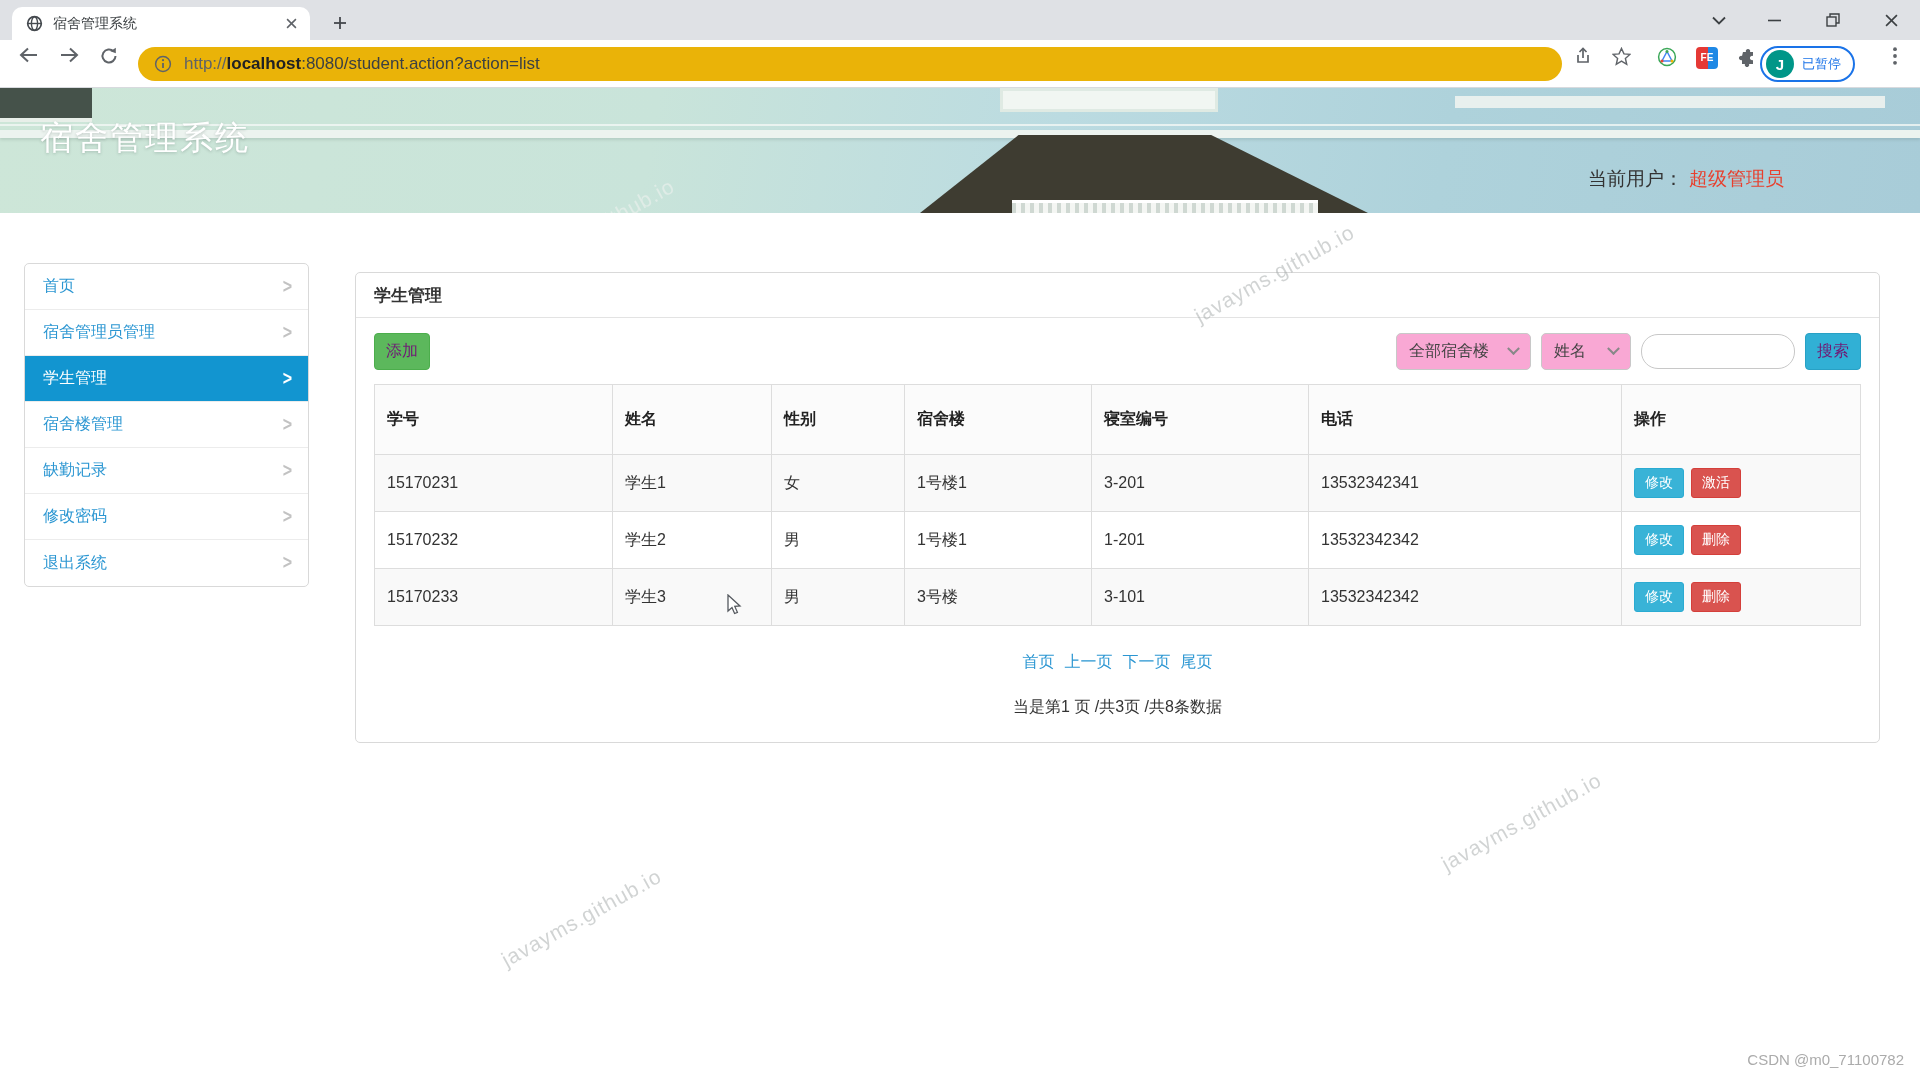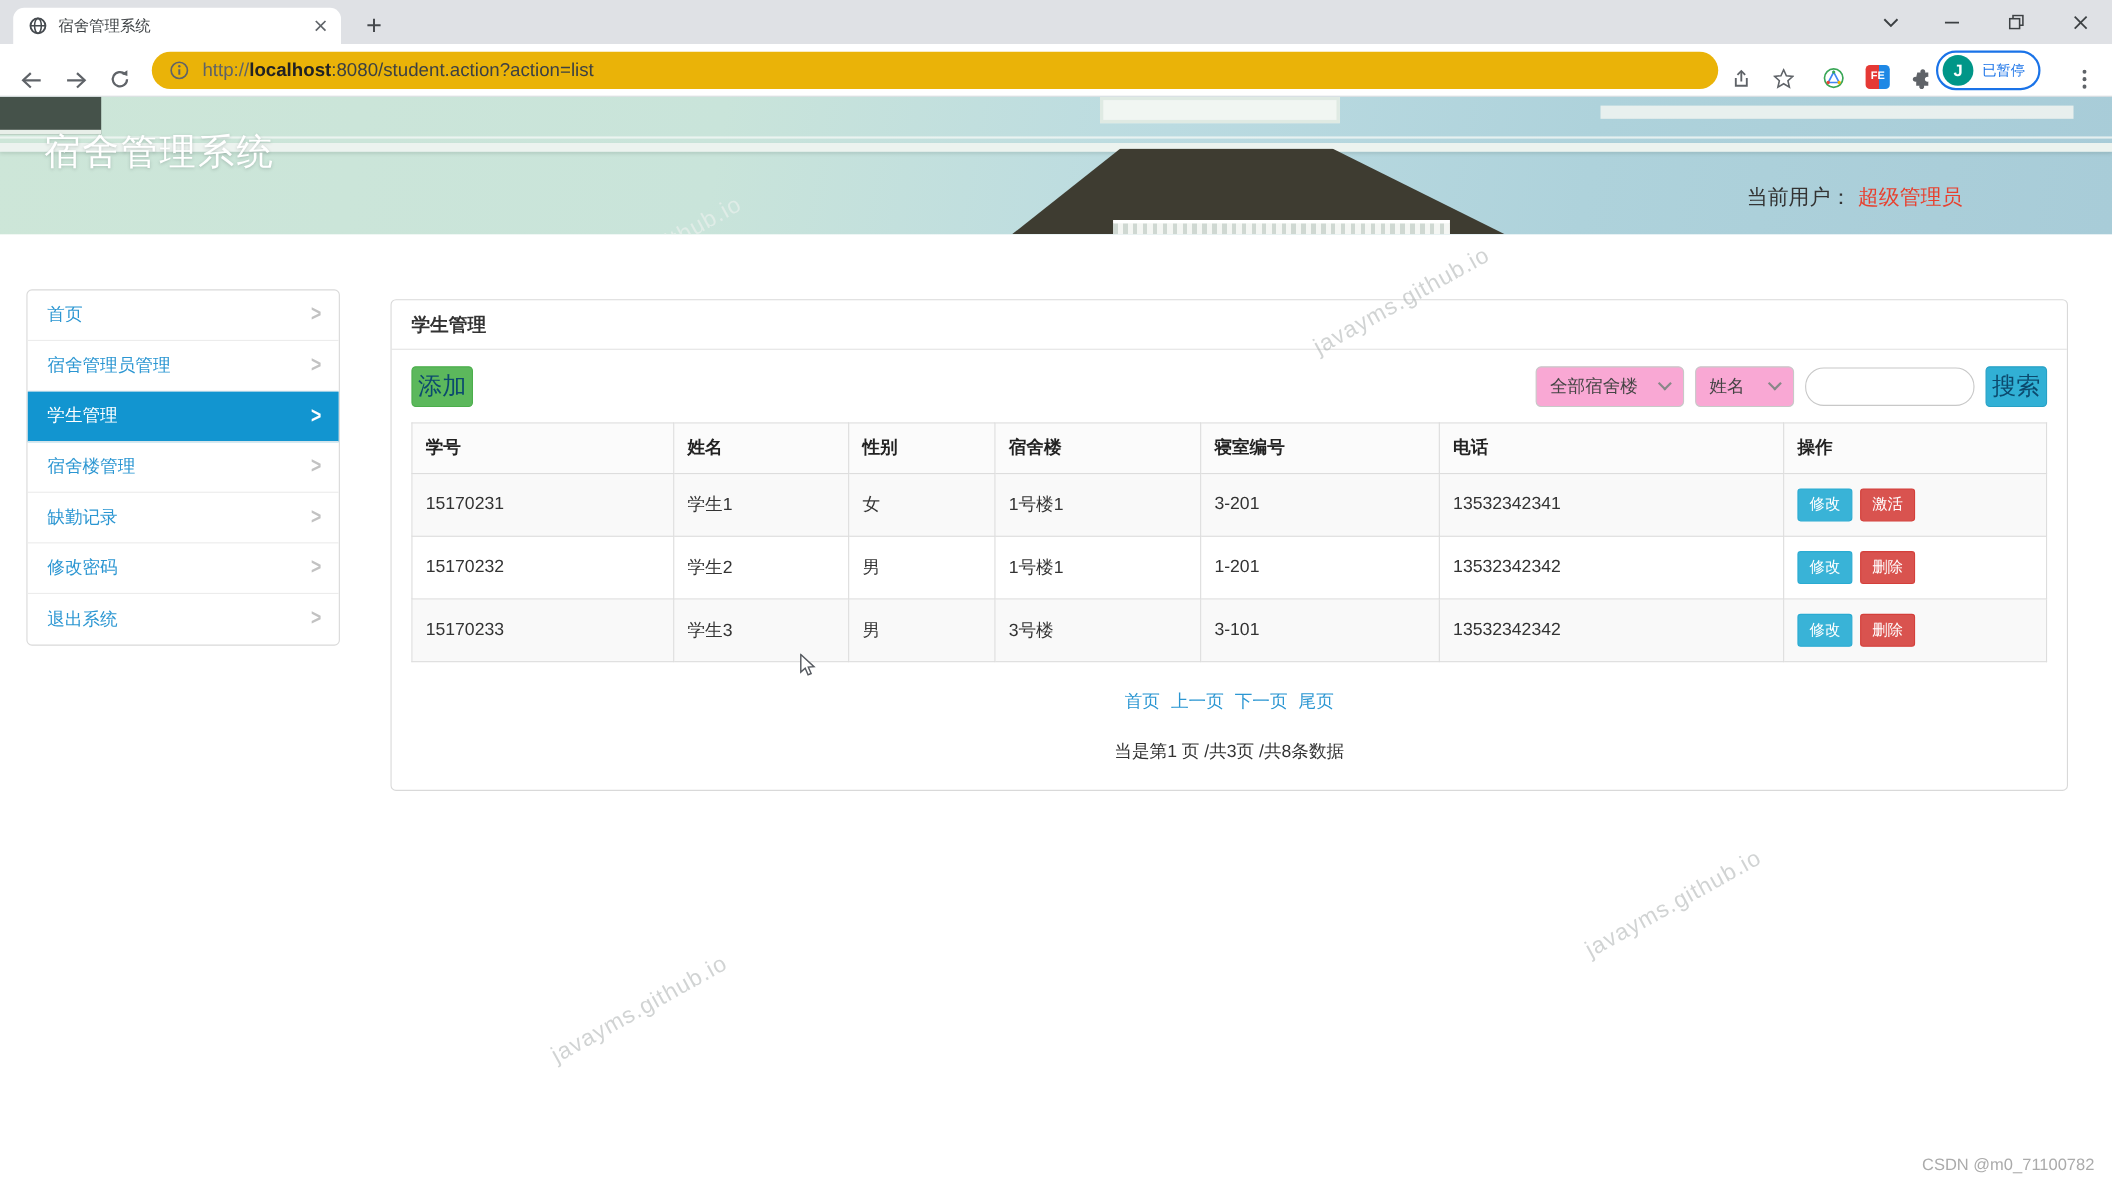--- a/index.html
+++ b/index.html
@@ -11,21 +11,21 @@
   .tabstrip { position:absolute; left:0; top:0; width:1920px; height:40px; background:#dfe1e5; }
   .tab { position:absolute; left:12px; top:7px; width:298px; height:33px; background:#fff;
          border-radius:10px 10px 0 0; display:flex; align-items:center; padding:0 10px 0 14px; }
   .tab-title { font-size:14px; color:#3c4043; flex:1; margin-left:10px; white-space:nowrap; overflow:hidden; }
   .tab-close { width:18px; height:18px; display:flex; align-items:center; justify-content:center; border-radius:50%; cursor:pointer; }
   .newtab-btn { position:absolute; left:326px; top:9px; width:28px; height:28px; border-radius:50%;
                 display:flex; align-items:center; justify-content:center; }
   .winctl { position:absolute; top:0; height:40px; width:46px; display:flex; align-items:center; justify-content:center; }
   .navbar { position:absolute; left:0; top:40px; width:1920px; height:48px; background:#fff; border-bottom:1px solid #d8dade; }
   .nav-ic { position:absolute; top:50%; transform:translateY(-50%); width:34px; height:34px; border-radius:50%;
-            display:flex; align-items:flex-end; justify-content:center; }
+            display:flex; align-items:flex-start; justify-content:center; }
   .urlbar { position:absolute; left:138px; top:7px; width:1424px; height:34px; background:#eab308; border-radius:17px;
             display:flex; align-items:center; padding:0 16px; }
   .url-text { font-size:17px; color:#5f6368; margin-left:12px; white-space:nowrap; }
   .url-host { color:#202124; }
   .url-rest { color:#3c4043; }
   .ext-fe { width:22px; height:22px; border-radius:4px; background:linear-gradient(90deg,#e53935 0 55%,#1e88e5 55% 100%);
             color:#fff; font-size:10px; font-weight:bold; display:flex; align-items:center; justify-content:center; }
   .profile-pill { position:absolute; left:1760px; top:6px; height:36px; border:2px solid #1a73e8; border-radius:18px;
                   display:flex; align-items:center; padding:0 12px 0 4px; background:#fff; }
   .avatar { width:28px; height:28px; border-radius:50%; background:#009688; color:#fff; font-size:15px; font-weight:bold;
@@ -60,32 +60,32 @@
   .side-item.active .side-label, .side-item.active .side-chev { color:#fff; }
 
   
   .panel { position:absolute; left:355px; top:272px; width:1525px; min-height:383px; background:#fff;
            border:1px solid #d9d9d9; border-radius:5px; }
   .panel-head { height:45px; display:flex; align-items:center; padding:0 18px; border-bottom:1px solid #e3e3e3; }
   .panel-title { font-size:17px; font-weight:bold; color:#333; }
   .panel-body { padding:14px 18px 24px; }
   .toolbar { display:flex; align-items:center; justify-content:space-between; height:38px; }
   .btn { display:inline-flex; align-items:center; justify-content:center; border-radius:4px; cursor:pointer;
-         font-size:22px; color:#0c4a6e; }
+         font-size:16px; color:#701a75; }
   .btn-add { background:#5cb85c; border:1px solid #4cae4c; width:56px; height:37px; }
   .btn-search { background:#31b0d5; border:1px solid #28a1c5; width:56px; height:37px; }
   .toolbar-right { display:flex; align-items:center; gap:10px; }
   .select { height:37px; border:1px solid #c8c8c8; border-radius:5px; background:#f9a8d4; display:flex; align-items:center;
             justify-content:space-between; padding:0 12px; cursor:pointer; }
   .select-label { font-size:16px; color:#444; margin-right:14px; }
   .sel-chev { width:9px; height:9px; border-right:2px solid #888; border-bottom:2px solid #888; transform:rotate(45deg) translate(-2px,-2px); }
   .search-input { width:154px; height:35px; border:1px solid #c8c8c8; border-radius:17px; padding:0 14px; font-size:16px; outline:none; }
 
   table.data { width:100%; border-collapse:collapse; margin-top:14px; border:1px solid #ddd; }
-  table.data th { text-align:left; font-size:16px; color:#222; font-weight:bold; padding:12px 12px; background:#fbfbfb;
+  table.data th { text-align:left; font-size:16px; color:#222; font-weight:bold; padding:24px 12px; background:#fbfbfb;
                   border:1px solid #ddd; }
   table.data td { font-size:16px; color:#333; padding:13px 12px; border:1px solid #ddd; }
   table.data tbody tr:nth-child(odd) { background:#f9f9f9; }
   .ops { display:flex; gap:7px; }
   .op-btn { border-radius:3px; font-size:14px; color:#fff; padding:5px 10px; cursor:pointer; border:1px solid transparent; }
   .op-edit { background:#39b3d7; border-color:#2aabd2; }
   .op-danger { background:#d9534f; border-color:#d43f3a; }
 
   .pager { text-align:center; margin-top:26px; }
   .pager-links a { color:#2b96d2; font-size:16px; text-decoration:none; margin:0 5px; cursor:pointer; }

